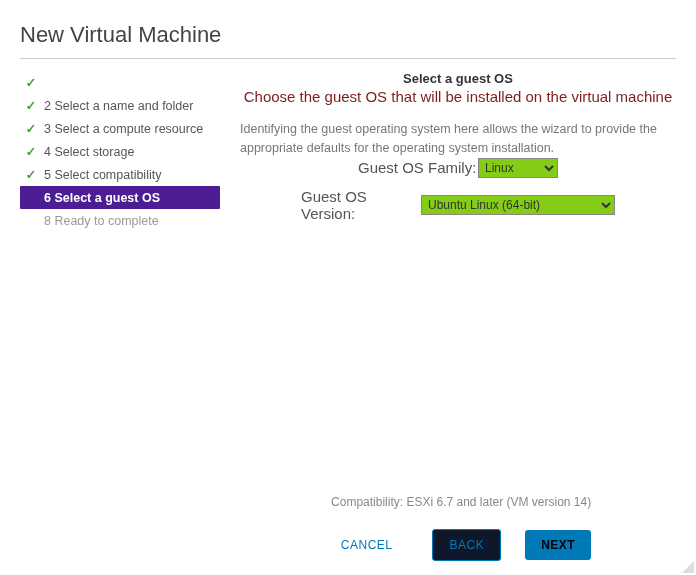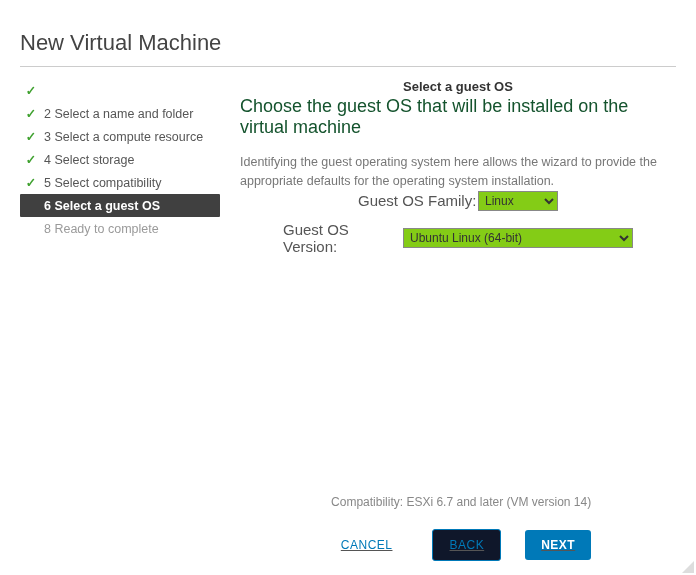--- a/index.html
+++ b/index.html
@@ -7,21 +7,21 @@
     font-family: Arial, Helvetica, sans-serif;
     font-size: 13px;
     color: #555;
     background: #fff;
     width: 696px;
     height: 575px;
     position: relative;
     overflow: hidden;
   }
   .dialog {
-    padding: 30px 20px 0 20px;
+    padding: 22px 20px 0 20px;
     height: 100%;
     display: flex;
     flex-direction: column;
   }
   .title {
     font-size: 22px;
     font-weight: 400;
     color: #444;
     padding-bottom: 10px;
   }
@@ -50,21 +50,21 @@
   }
   .step .chk {
     width: 14px;
     display: inline-flex;
     justify-content: center;
     margin-right: 6px;
     color: #3fa12f;
     font-weight: bold;
   }
   .step.active {
-    background: #404040;
+    background: #4c1d95;
     color: #fff;
     font-weight: bold;
     border-radius: 1px;
     align-items: flex-end;
   }
   .step.active .chk { color: #fff; visibility: hidden; }
   .step.future { color: #9a9a9a; }
   .step.future .chk { visibility: hidden; }
   .content {
     flex: 1;
@@ -73,22 +73,22 @@
     flex-direction: column;
     align-items: center;
   }
   .section-title {
     font-weight: bold;
     color: #333;
     font-size: 13px;
     margin-bottom: 2px;
   }
   .section-sub {
-    color: #14532d;
-    font-size: 18px;
+    color: #7f1d1d;
+    font-size: 15px;
     margin-bottom: 6px;
   }
   .thin-hr {
     border: none;
     border-top: 1px solid #ddd;
     margin-bottom: 8px;
   }
   .helptext {
     color: #777;
     font-size: 12.5px;
@@ -105,59 +105,58 @@
     color: #555;
   }
   select {
     font-size: 12px;
     padding: 1px 2px;
     border: 1px solid #888;
     background: #84cc16;
     color: #333;
   }
   .select-family { width: 80px; }
-  .select-version { width: 230px; }
+  .select-version { width: 194px; }
   .footer {
     border-top: 1px solid transparent;
     padding: 14px 0 14px 0;
     display: flex;
     flex-direction: column;
     align-items: flex-end;
   }
   .compat {
     font-size: 12px;
     color: #888;
     margin-bottom: 20px;
   }
   .btn-row {
     display: flex;
     gap: 24px;
     align-items: center;
-    text-decoration: underline;
   }
   .btn {
     font-size: 12px;
     padding: 8px 16px;
     border-radius: 3px;
     letter-spacing: 0.5px;
     cursor: pointer;
     border: none;
     background: transparent;
   }
   .btn-cancel {
     color: #0079B8;
   }
   .btn-back {
     color: #0079B8;
     border: 1px solid #0079B8;
     background: #0f172a;
   }
   .btn-next {
     background: #0079B8;
-    color: #ffffff;
+    color: #000000;
     font-weight: bold;
   }
   .resize-handle {
     position: absolute;
     right: 2px;
     bottom: 2px;
     width: 0; height: 0;
     border-left: 12px solid transparent;
     border-bottom: 12px solid #bbb;
     opacity: 0.5;

